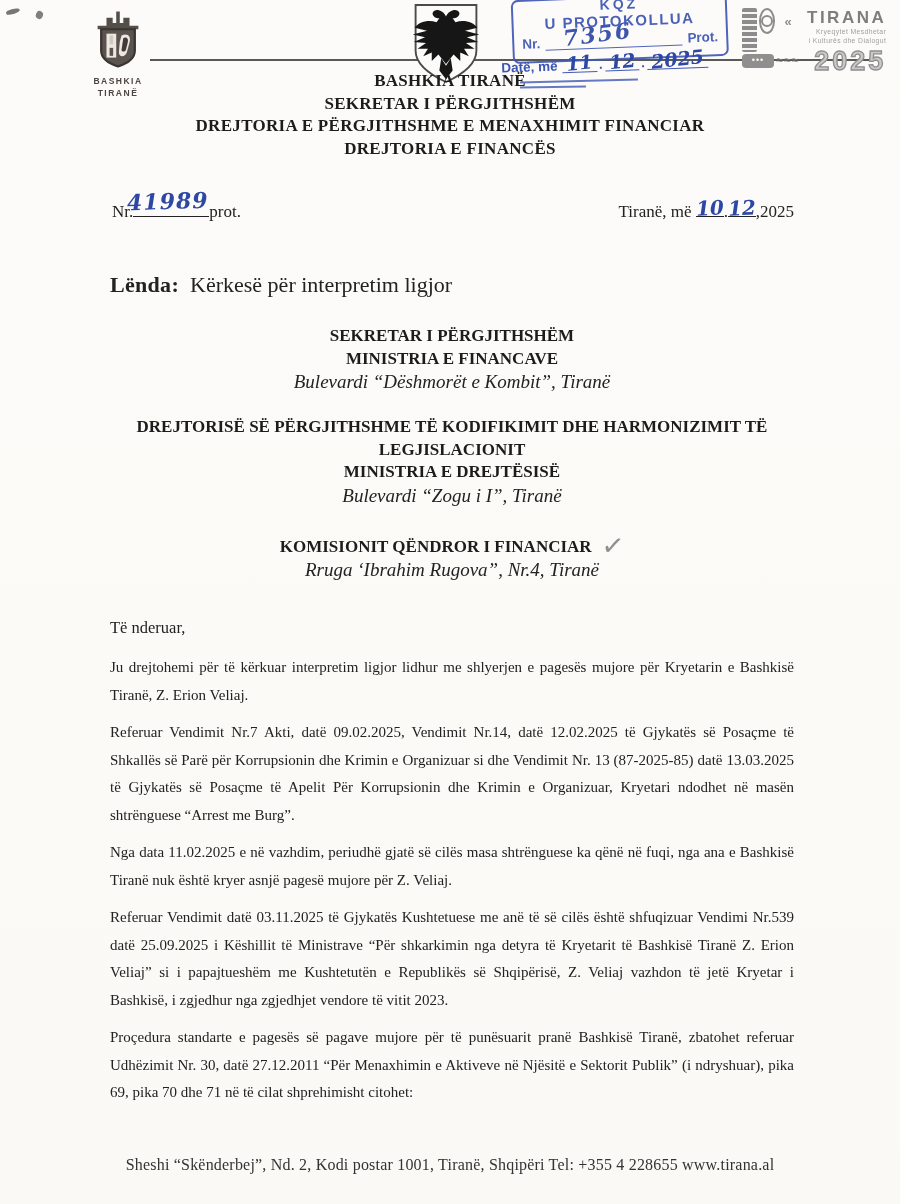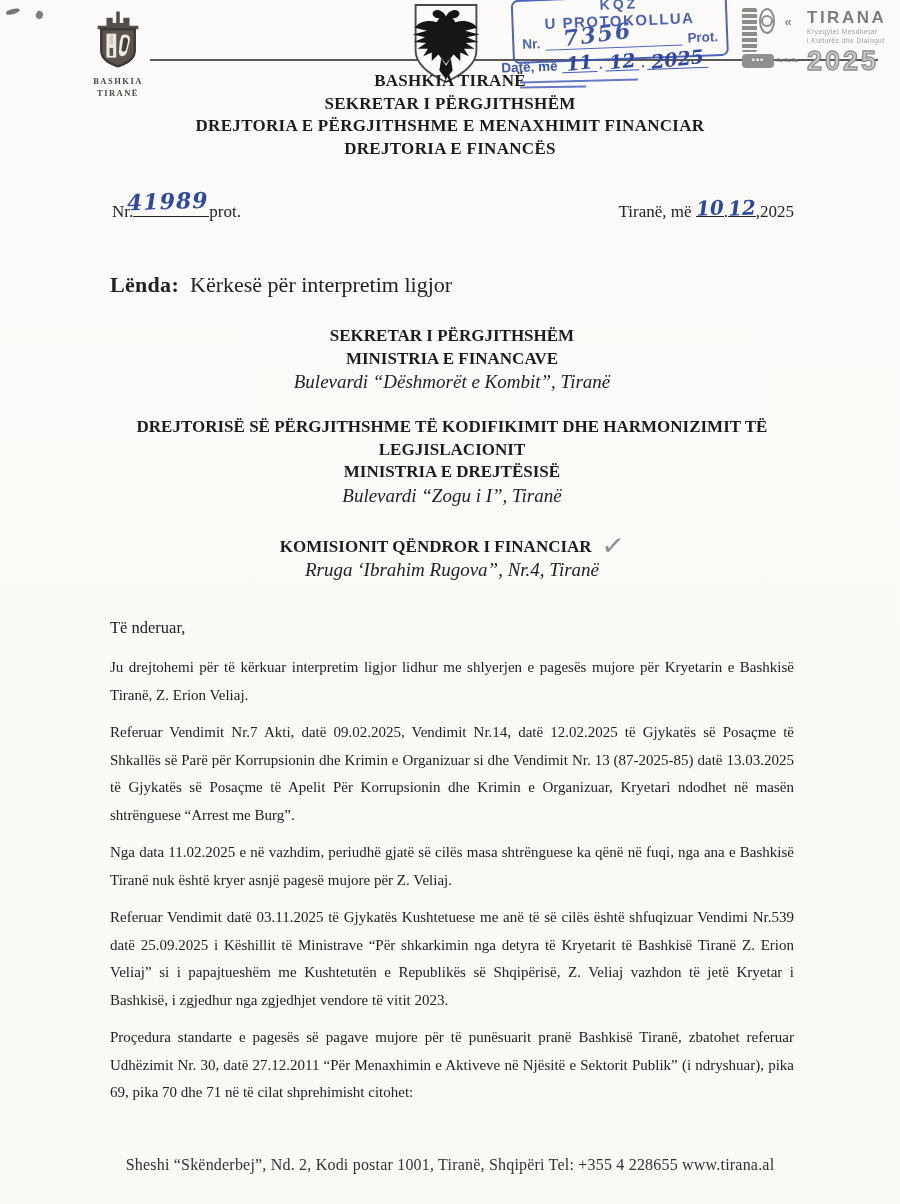--- a/index.html
+++ b/index.html
@@ -8,21 +8,21 @@
         font-family:"Liberation Serif",serif;color:#222;}
   
   .speck{position:absolute;background:#4a4a4a;border-radius:40% 60% 50% 50%;}
   .speck.s1{left:6px;top:9px;width:14px;height:5px;transform:rotate(-18deg);opacity:.75;}
   .speck.s2{left:36px;top:11px;width:7px;height:8px;transform:rotate(25deg);opacity:.7;}
 
   .topline{position:absolute;left:150px;top:59px;width:728px;height:2px;background:#3c3c3c;opacity:.85;}
 
   
   .muni{position:absolute;left:78px;top:8px;width:80px;text-align:center;}
-  .muni .cap{font-family:Liberation Serif, serif;font-size:8.5px;font-weight:bold;
+  .muni .cap{font-family:Liberation Sans, sans-serif;font-size:8.5px;font-weight:bold;
              letter-spacing:1.5px;color:#4c4642;line-height:10px;margin-top:2px;}
 
   
   .eagle{position:absolute;left:408px;top:2px;}
 
   
   .hdr{position:absolute;left:0;right:0;top:70px;text-align:center;}
   .republic{font-size:12px;font-weight:bold;letter-spacing:5px;word-spacing:8px;color:#2e2e2e;}
   .org{font-size:17px;font-weight:bold;line-height:22.5px;color:#1c1c1c;letter-spacing:.3px;text-align:center;}
 
@@ -53,21 +53,21 @@
   .tile.lh{grid-row:1/3;background:repeating-linear-gradient(180deg,#8c8c8c 0 4px,#f6f5f3 4px 6px);}
   .tile.ar{display:flex;align-items:center;justify-content:center;background:none;color:#8c8c8c;
            font-weight:bold;font-size:13px;}
   .tile.sp{grid-row:1/2;background:none;display:flex;align-items:center;justify-content:center;}
   .tile.sp .ring{width:22px;height:22px;border:2.5px solid #8c8c8c;border-radius:50%;
                  display:flex;align-items:center;justify-content:center;}
   .tile.sp .ring .dot{width:8px;height:8px;border:2.5px solid #8c8c8c;border-radius:50%;}
   .tile.bub{grid-column:1/3;background:#8f8f8f;border-radius:4px;color:#f6f5f3;font-size:9px;
             line-height:12px;text-align:center;letter-spacing:1px;}
   .tile.wv{background:none;color:#8c8c8c;font-size:12px;line-height:13px;text-align:center;letter-spacing:1px;}
-  .ttext{display:flex;flex-direction:column;}
+  .ttext{display:flex;flex-direction:column;text-align:right;}
   .tname{font-size:17px;font-weight:bold;letter-spacing:2.5px;color:#7e7e7e;}
   .ttag{font-size:6.8px;color:#a0a0a0;line-height:8.5px;letter-spacing:.4px;}
   .tyear{font-size:27px;font-weight:800;letter-spacing:3px;color:#c9c9c9;
          -webkit-text-stroke:1.3px #8f8f8f;line-height:30px;margin-top:1px;}
 
   
   .prot-row{position:absolute;left:112px;right:106px;top:198px;display:flex;
             justify-content:space-between;font-size:17px;}
   .uline{display:inline-block;position:relative;border-bottom:1.6px solid #222;}
   .uline.wide{width:76px;height:18px;}

